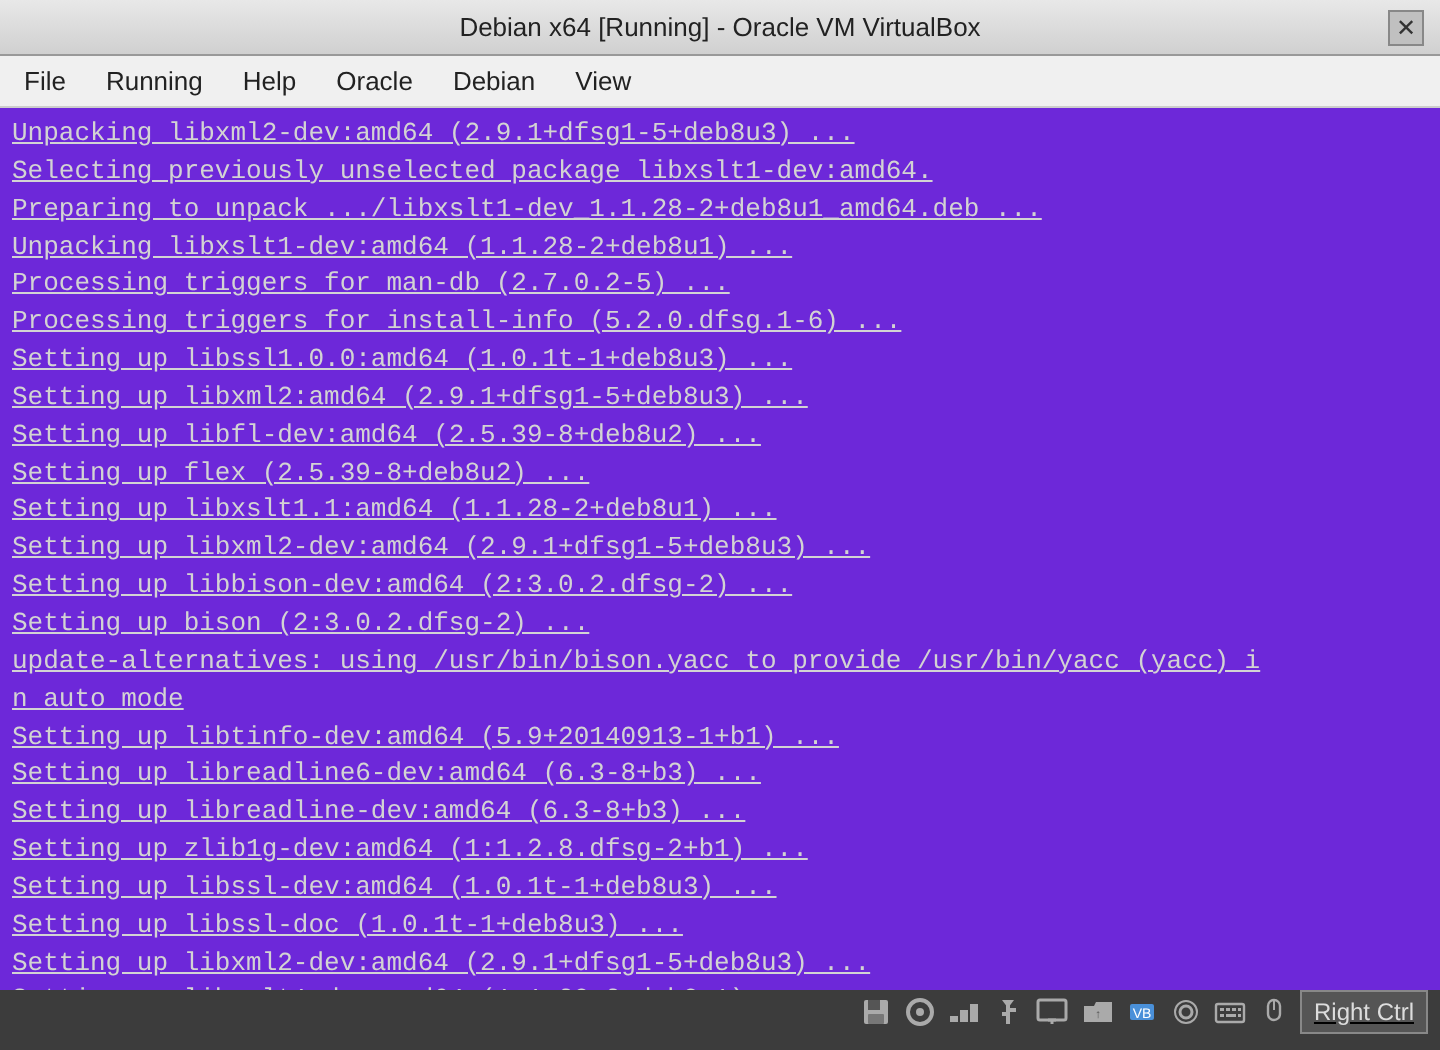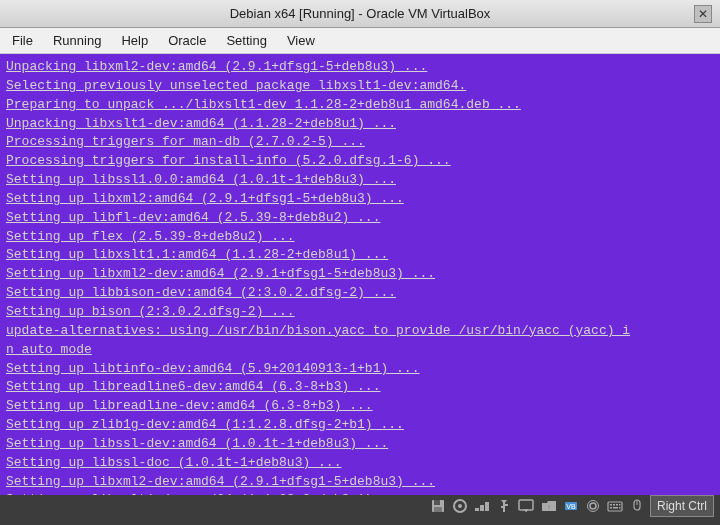--- a/index.html
+++ b/index.html
@@ -77,20 +77,21 @@
 
     
     .status-bar {
       display: flex;
       align-items: center;
       justify-content: flex-end;
       background: #3c3c3c;
       height: 22px;
       padding: 0 6px;
       gap: 3px;
+      text-decoration: underline;
     }
     .status-icon {
       width: 20px;
       height: 20px;
       display: flex;
       align-items: center;
       justify-content: center;
       color: #ccc;
       font-size: 13px;
       cursor: pointer;
@@ -122,21 +123,21 @@
   <div style="width:18px;"></div>
   <span class="title-bar-title">Debian x64 [Running] - Oracle VM VirtualBox</span>
   <div class="title-bar-close">✕</div>
 </div>
 
 <div class="menu-bar">
   <span class="menu-item">File</span>
   <span class="menu-item">Running</span>
   <span class="menu-item">Help</span>
   <span class="menu-item">Oracle</span>
-  <span class="menu-item">Setting</span>
+  <span class="menu-item">Debian</span>
   <span class="menu-item">View</span>
 </div>
 
 <div class="terminal" id="terminal-content">Unpacking libxml2-dev:amd64 (2.9.1+dfsg1-5+deb8u3) ...
 Selecting previously unselected package libxslt1-dev:amd64.
 Preparing to unpack .../libxslt1-dev_1.1.28-2+deb8u1_amd64.deb ...
 Unpacking libxslt1-dev:amd64 (1.1.28-2+deb8u1) ...
 Processing triggers for man-db (2.7.0.2-5) ...
 Processing triggers for install-info (5.2.0.dfsg.1-6) ...
 Setting up libssl1.0.0:amd64 (1.0.1t-1+deb8u3) ...

